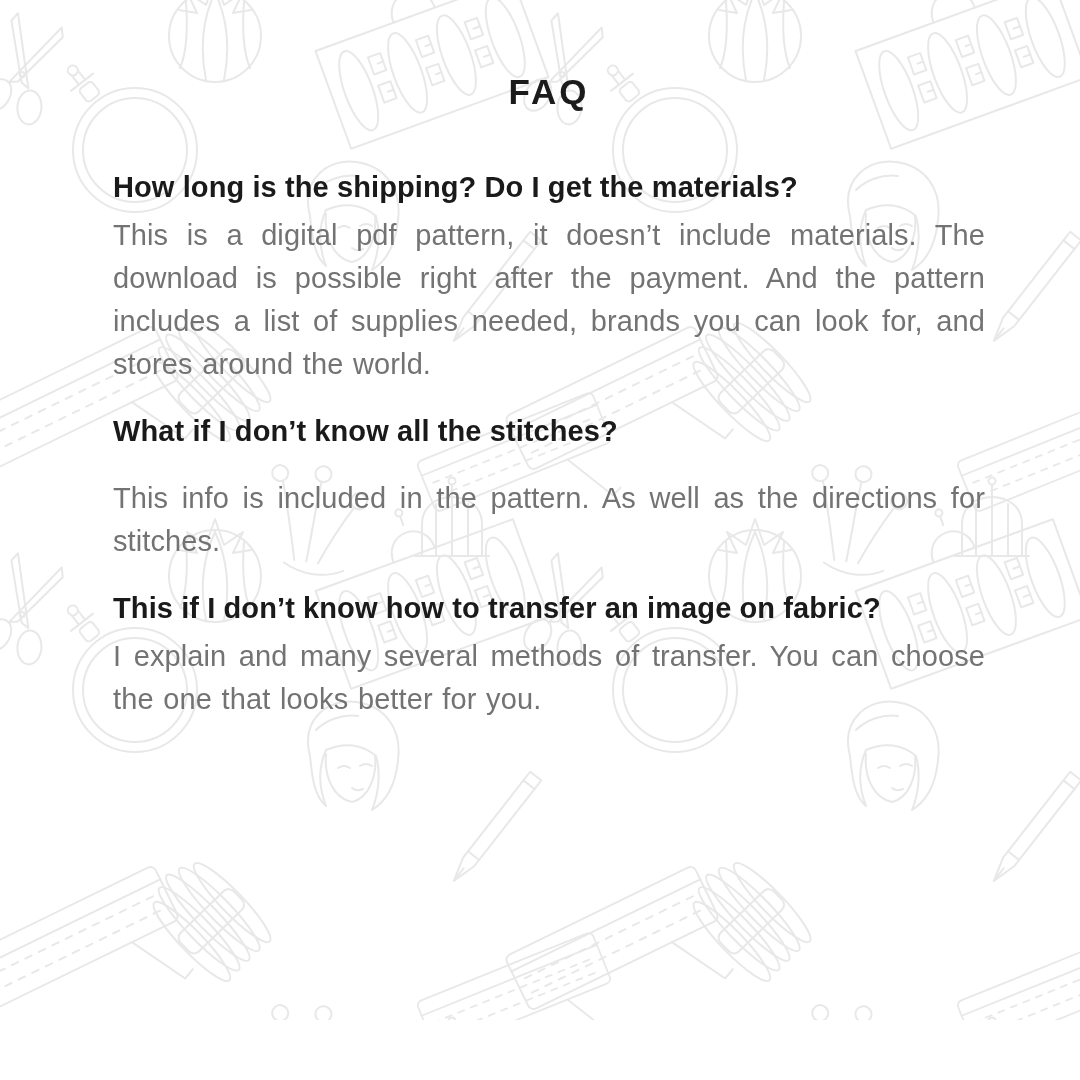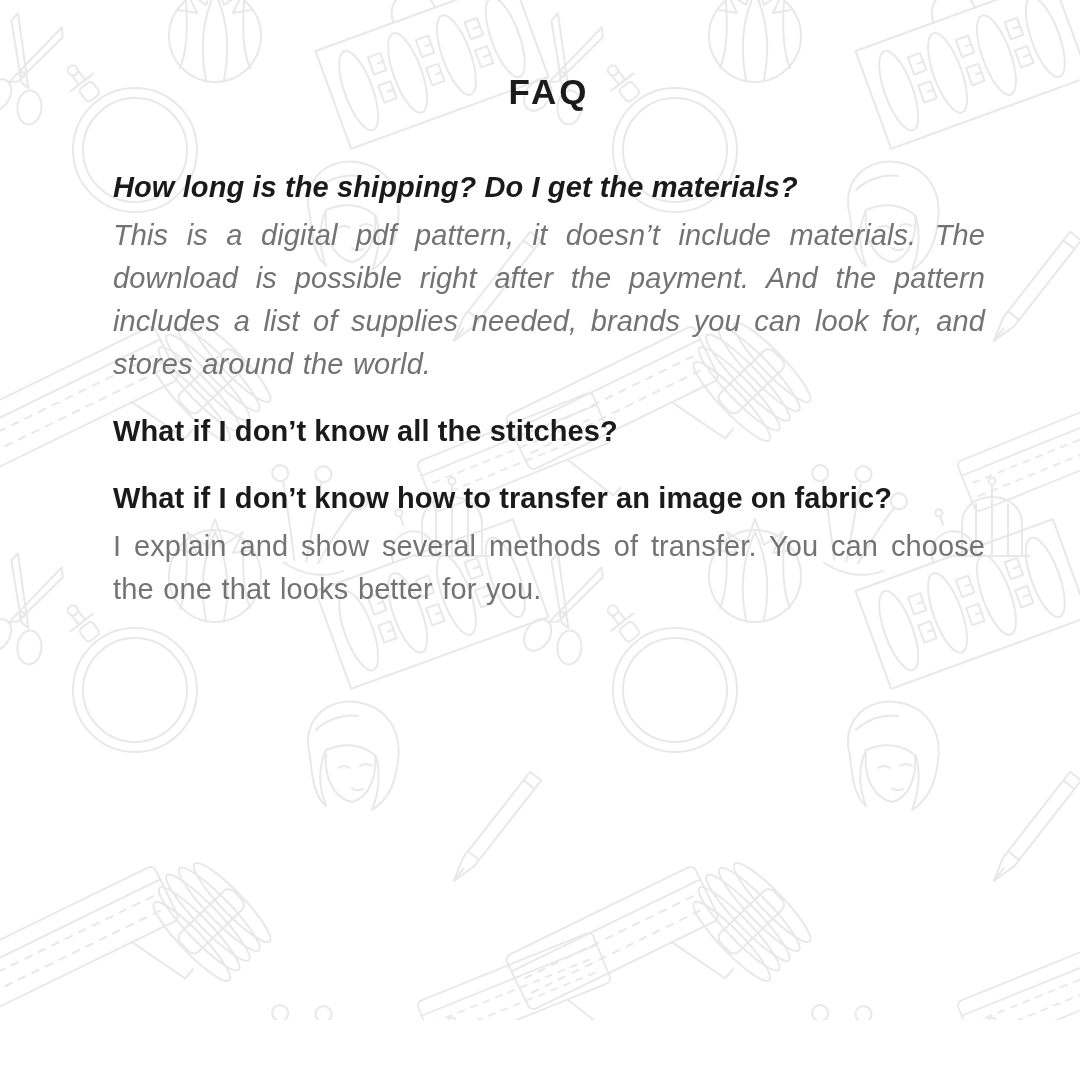--- a/index.html
+++ b/index.html
@@ -29,21 +29,21 @@
   }
   h1.title {
     margin: 0 0 54px 0;
     font-size: 35px;
     font-weight: 700;
     letter-spacing: 3px;
     text-align: center;
     color: #1b1b1b;
   }
   section.qa { margin-top: 24px; }
-  section.qa:first-of-type { margin-top: 0; font-style: italic; }
+  section.qa:first-of-type { margin-top: 0; }
   h2.question {
     margin: 0 0 5px 0;
     font-size: 29px;
     font-weight: 700;
     letter-spacing: 0.1px;
     color: #1a1a1a;
     line-height: 43px;
   }
   p.answer {
     margin: 0;
@@ -197,21 +197,22 @@
     <section class="qa">
       <h2 class="question">How long is the shipping? Do I get the materials?</h2>
       <p class="answer">This is a digital pdf pattern, it doesn’t include materials. The download is possible right after the payment. And the pattern includes a list of supplies needed, brands you can look for, and stores around the world.</p>
     </section>
 
     <section class="qa">
       <h2 class="question">What if I don’t know all the stitches?</h2>
     </section>
 
     <section class="qa">
-    </section>
-
-    <section class="qa">
-      <h2 class="question">What if I don’t know how to transfer an image on fabric?</h2>
-      <p class="answer">I explain and show several methods of transfer. You can choose the one that looks better for you.</p>
+      <p class="answer">This info is included in the pattern. As well as the directions for stitches.</p>
+    </section>
+
+    <section class="qa">
+      <h2 class="question">This if I don’t know how to transfer an image on fabric?</h2>
+      <p class="answer">I explain and many several methods of transfer. You can choose the one that looks better for you.</p>
     </section>
   </main>
 
 </div>
 
 </body></html>

